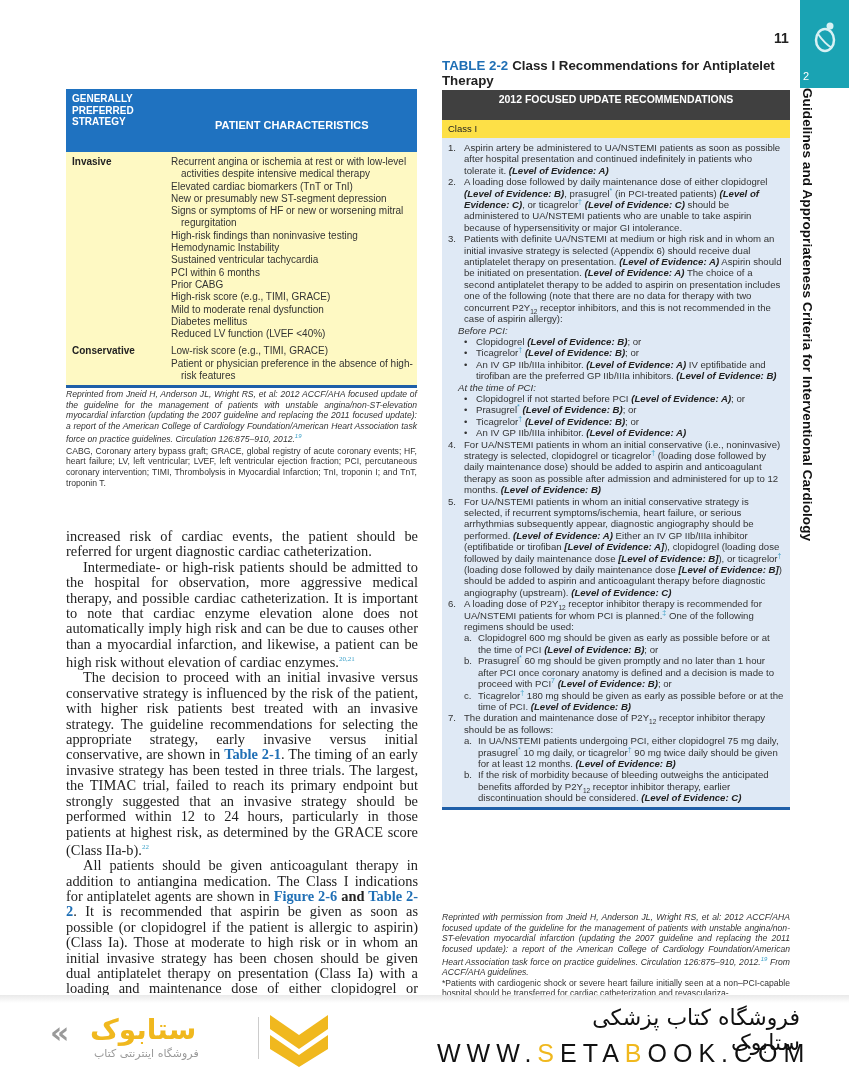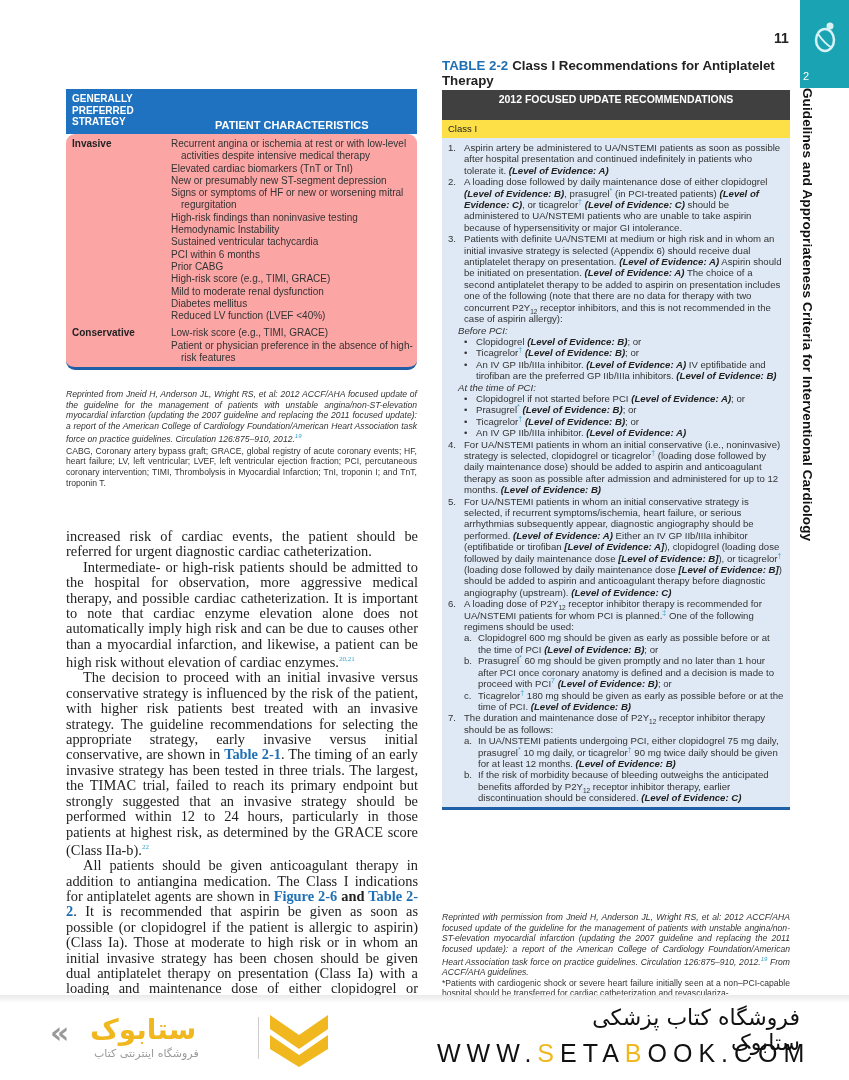--- a/index.html
+++ b/index.html
@@ -16,24 +16,24 @@
   .running-title span { position: absolute; left: 2px; top: 0; writing-mode: vertical-rl; font-family: "Liberation Sans", sans-serif; font-size: 13.6px; font-weight: bold; color: #111; white-space: nowrap; letter-spacing: 0.05px; }
 
   .page-number { position: absolute; left: 774px; top: 30px; font-family: "Liberation Sans", sans-serif; font-weight: bold; font-size: 14px; color: #222; }
 
   
   .table-title { position: absolute; font-family: "Liberation Sans", sans-serif; font-weight: bold; font-size: 13.3px; line-height: 15px; color: #222; }
   .table-title .tnum { color: #1f6fb5; margin-right: 4px; }
 
   
   .t1 { position: absolute; left: 66px; top: 89px; width: 351px; }
-  .t1-head { background: #1f72c0; color: #fff; height: 45px; position: relative; font-family: "Liberation Sans", sans-serif; font-weight: bold; font-size: 10px; }
+  .t1-head { background: #1f72c0; color: #fff; height: 63px; position: relative; font-family: "Liberation Sans", sans-serif; font-weight: bold; font-size: 10px; }
   .t1-head .c1 { position: absolute; left: 6px; top: 4px; line-height: 11.5px; }
   .t1-head .c2 { position: absolute; left: 149px; top: 30px; font-size: 11px; }
-  .t1-body { background: #fca5a5; padding: 4px 0 3px 0; border-bottom: 3px solid #1f5fa8; font-family: "Liberation Sans", sans-serif; font-size: 10px; line-height: 12.3px; color: #333; border-radius: 9px; }
+  .t1-body { background: #fef9c3; padding: 4px 0 3px 0; border-bottom: 3px solid #1f5fa8; font-family: "Liberation Sans", sans-serif; font-size: 10px; line-height: 12.3px; color: #333; }
   .t1-row { display: flex; }
   .t1-row + .t1-row { margin-top: 5px; }
   .t1-row .strat { width: 105px; padding-left: 6px; font-weight: bold; color: #222; }
   .t1-row .chars { width: 246px; }
   .t1-row .chars div { padding-left: 10px; text-indent: -10px; }
 
   .t1-note { position: absolute; left: 66px; top: 389px; width: 351px; font-family: "Liberation Sans", sans-serif; font-size: 8.6px; line-height: 10.6px; color: #333; text-align: justify; }
   .t1-note .cite { font-style: italic; }
   .t1-note sup, .t2-note sup { color: #3aa0c8; font-size: 6px; }
   .t1-note .abbr { margin-top: 1px; }

